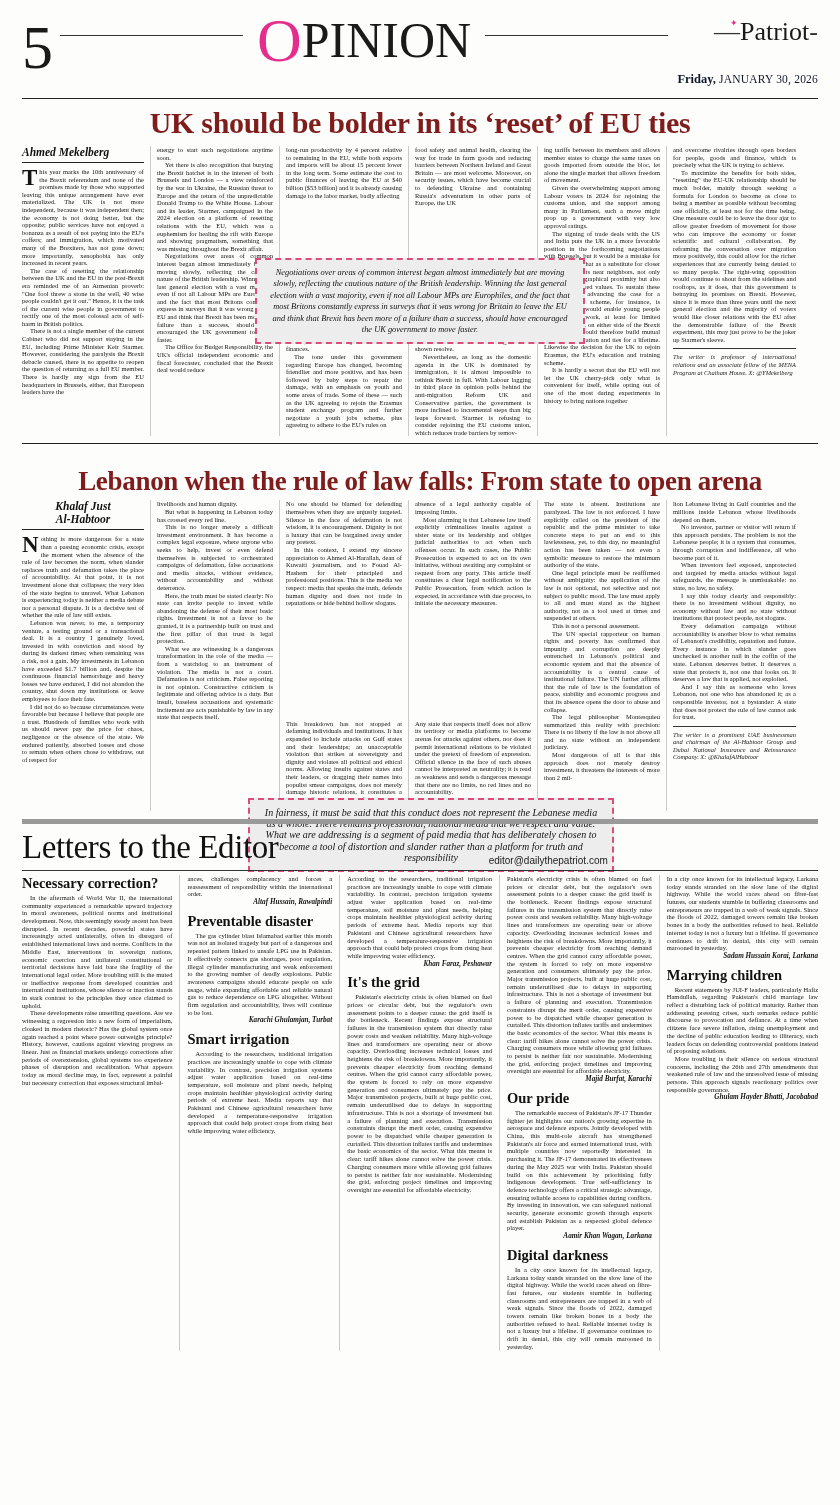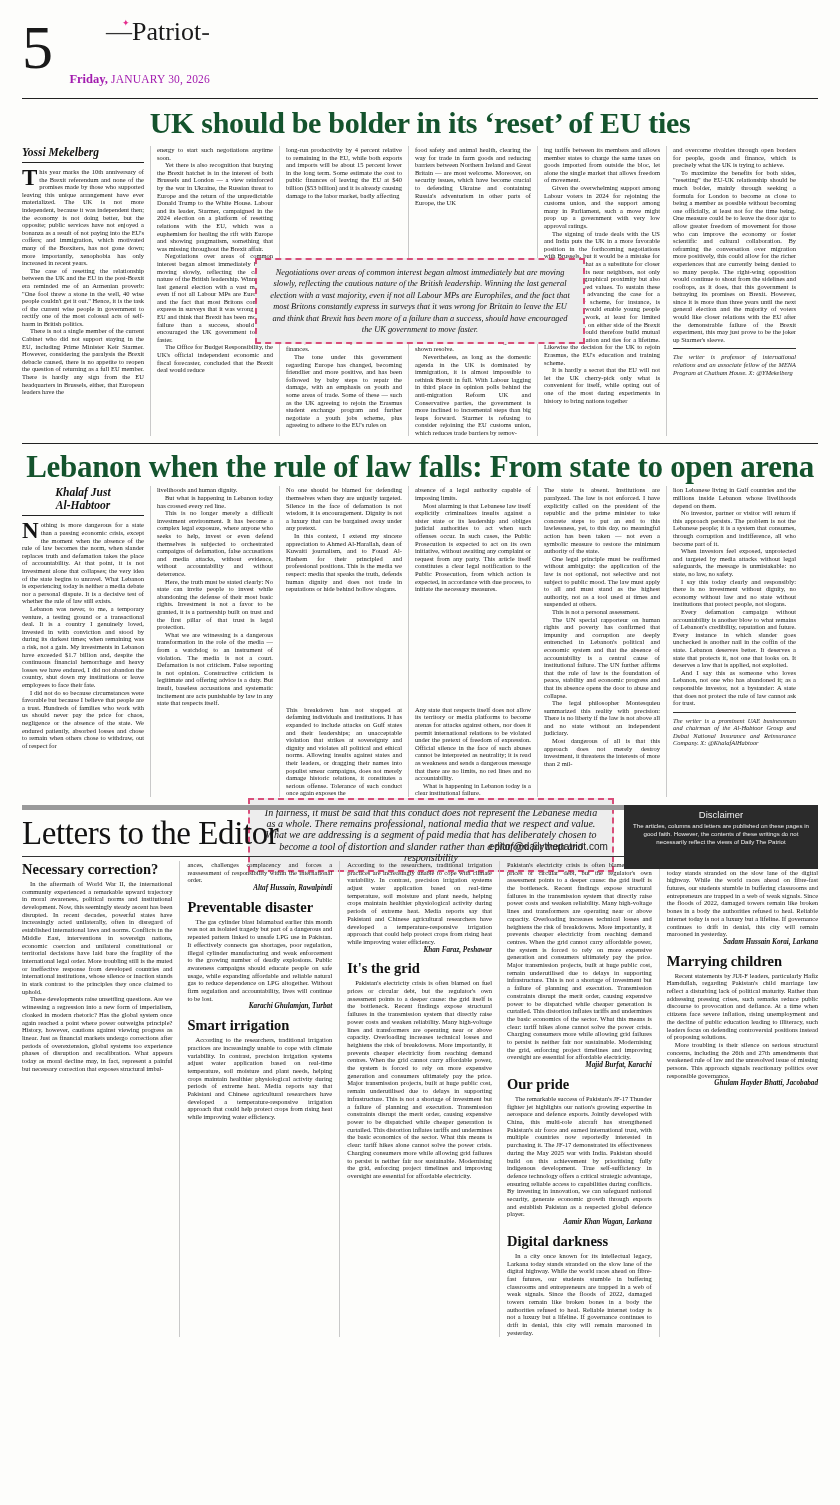--- a/index.html
+++ b/index.html
@@ -35,36 +35,36 @@
   .brand {
     font-family:"Liberation Serif", serif;
     font-size:26px; line-height:28px; color:#1a1a1a; letter-spacing:0px;
     position:relative; display:inline-block;
   }
   .brand .tinymark{
     position:absolute; left:16px; top:-9px; font-size:9px; color:#E42D8C;
   }
   .brand-dash-l, .brand-dash-r { color:#333; }
   .datestamp {
-    margin-top:26px; font-size:12.5px; color:#a21caf; white-space:nowrap;
+    margin-top:26px; font-size:12.5px; color:#0f172a; white-space:nowrap;
     font-family:"Liberation Serif", serif;
   }
   .datestamp b { font-weight:700; }
   .datestamp .smallcaps { font-variant:small-caps; font-size:11.5px; letter-spacing:.2px; }
   .mast-bottom-rule { border-top:1.6px solid #222; margin-top:2px; }
 
   
   .art-headline {
     text-align:center;
     font-family:"Liberation Serif", serif;
-    font-weight:700; color:#14532d;
+    font-weight:700; color:#7f1d1d;
     font-size:30px; line-height:34px;
     margin:7px 0 6px 0; letter-spacing:-0.3px;
   }
-  .art-headline.a2 { font-size:31px; line-height:28px; margin:9px 0 5px; }
+  .art-headline.a2 { font-size:27px; line-height:28px; margin:23px 0 5px; }
 
   .byline-wrap { margin-bottom:4px; }
   .byline {
     font-family:"Liberation Serif", serif;
     font-weight:700; font-style:italic; font-size:11.5px;
     text-align:center; line-height:13px; color:#111;
     padding-bottom:3px; border-bottom:1.4px solid #222;
     margin-bottom:5px;
   }
   .byline.left { text-align:left; }
@@ -141,39 +141,45 @@
     font-size:7.2px; margin-top:1px; margin-bottom:1px;
   }
 </style>
 </head>
 <body>
 
 <div class="page">
 
   <div class="masthead">
     <div class="folio">5</div>
+    <div class="mast-mid">
+      <div class="mast-rule"></div>
+      <div class="opinion-word">
+        <span class="drop">O</span><span class="rest">PINION</span>
+      </div>
+    </div>
     <div class="mast-right">
       <div class="brand">
         <span class="tinymark">✦</span><span class="brand-dash-l">—</span><span>Patriot</span><span class="brand-dash-r">-</span>
       </div>
       <div class="datestamp">
         <b>Friday,</b>
         <span class="smallcaps">JANUARY 30, 2026</span>
       </div>
     </div>
   </div>
   <div class="mast-bottom-rule"></div>
 
   <h1 class="art-headline">UK should be bolder in its ‘reset’ of EU ties</h1>
 
   <div class="cols">
 
     <div class="col" style="width:129px">
       <div class="byline-wrap">
-        <div class="byline left">Yossi Mekelberg</div>
+        <div class="byline left">Ahmed Mekelberg</div>
       </div>
       <p class="dropcap-p noind">This year marks the 10th anniversary of the Brexit referendum and none of the promises made by those who supported leaving this unique arrangement have ever materialized. The UK is not more independent, because it was independent then; the economy is not doing better, but the opposite; public services have not enjoyed a bonanza as a result of not paying into the EU's coffers; and immigration, which motivated many of the Brexiters, has not gone down; more importantly, xenophobia has only increased in recent years.</p>
       <p>The case of resetting the relationship between the UK and the EU in the post-Brexit era reminded me of an Armenian proverb: "One fool threw a stone in the well, 40 wise people couldn't get it out." Hence, it is the task of the current wise people in government to rectify one of the most colossal acts of self-harm in British politics.</p>
       <p>There is not a single member of the current Cabinet who did not support staying in the EU, including Prime Minister Keir Starmer. However, considering the paralysis the Brexit debacle caused, there is no appetite to reopen the question of returning as a full EU member. There is hardly any sign from the EU headquarters in Brussels, either, that European leaders have the</p>
     </div>
 
     <div class="col" style="width:129px">
       <p class="noind">energy to start such negotiations anytime soon.</p>
       <p>Yet there is also recognition that burying the Brexit hatchet is in the interest of both Brussels and London — a view reinforced by the war in Ukraine, the Russian threat to Europe and the return of the unpredictable Donald Trump to the White House. Labour and its leader, Starmer, campaigned in the 2024 election on a platform of resetting relations with the EU, which was a euphemism for healing the rift with Europe and showing pragmatism, something that was missing throughout the Brexit affair.</p>
       <p>Negotiations over areas of common interest began almost immediately but are moving slowly, reflecting the cautious nature of the British leadership. Winning the last general election with a vast majority, even if not all Labour MPs are Europhiles, and the fact that most Britons constantly express in surveys that it was wrong for the EU and think that Brexit has been more of a failure than a success, should have encouraged the UK government to move faster.</p>
@@ -271,24 +277,20 @@
     </div>
   </div>
 
   <div class="pullquote q2" style="position:absolute; left:248px; top:798px; width:366px; margin:0;">In fairness, it must be said that this conduct does not represent the Lebanese media as a whole. There remains professional, national media that we respect and value. What we are addressing is a segment of paid media that has deliberately chosen to become a tool of distortion and slander rather than a platform for truth and responsibility</div>
 
   <div class="letters-band">
     <div class="letters-topline"></div>
     <div class="letters-head">
       <div class="letters-title">Letters to the Editor</div>
       <div class="letters-email">editor@dailythepatriot.com</div>
-      <div class="disclaimer">
-        <h4>Disclaimer</h4>
-        <p>The articles, columns and letters are published on these pages in good faith. However, the contents of these writings do not necessarily reflect the views of Daily The Patriot</p>
-      </div>
     </div>
     <div class="letters-rule"></div>
 
     <div class="letters-cols">
 
       <div class="lcol" style="width:194px">
         <div class="letter-title first">Necessary correction?</div>
         <p class="letter-body">In the aftermath of World War II, the international community experienced a remarkable upward trajectory in moral awareness, political norms and institutional development. Now, this seemingly steady ascent has been disrupted. In recent decades, powerful states have increasingly acted unilaterally, often in disregard of established international laws and norms. Conflicts in the Middle East, interventions in sovereign nations, economic coercion and unilateral constitutional or territorial decisions have laid bare the fragility of the international legal order. More troubling still is the muted or ineffective response from developed countries and international institutions, whose silence or inaction stands in stark contrast to the principles they once claimed to uphold.</p>
         <p class="letter-body">These developments raise unsettling questions. Are we witnessing a regression into a new form of imperialism, cloaked in modern rhetoric? Has the global system once again reached a point where power outweighs principle? History, however, cautions against viewing progress as linear. Just as financial markets undergo corrections after periods of overextension, global systems too experience phases of disruption and recalibration. What appears today as moral decline may, in fact, represent a painful but necessary correction that exposes structural imbal-</p>
       </div>

